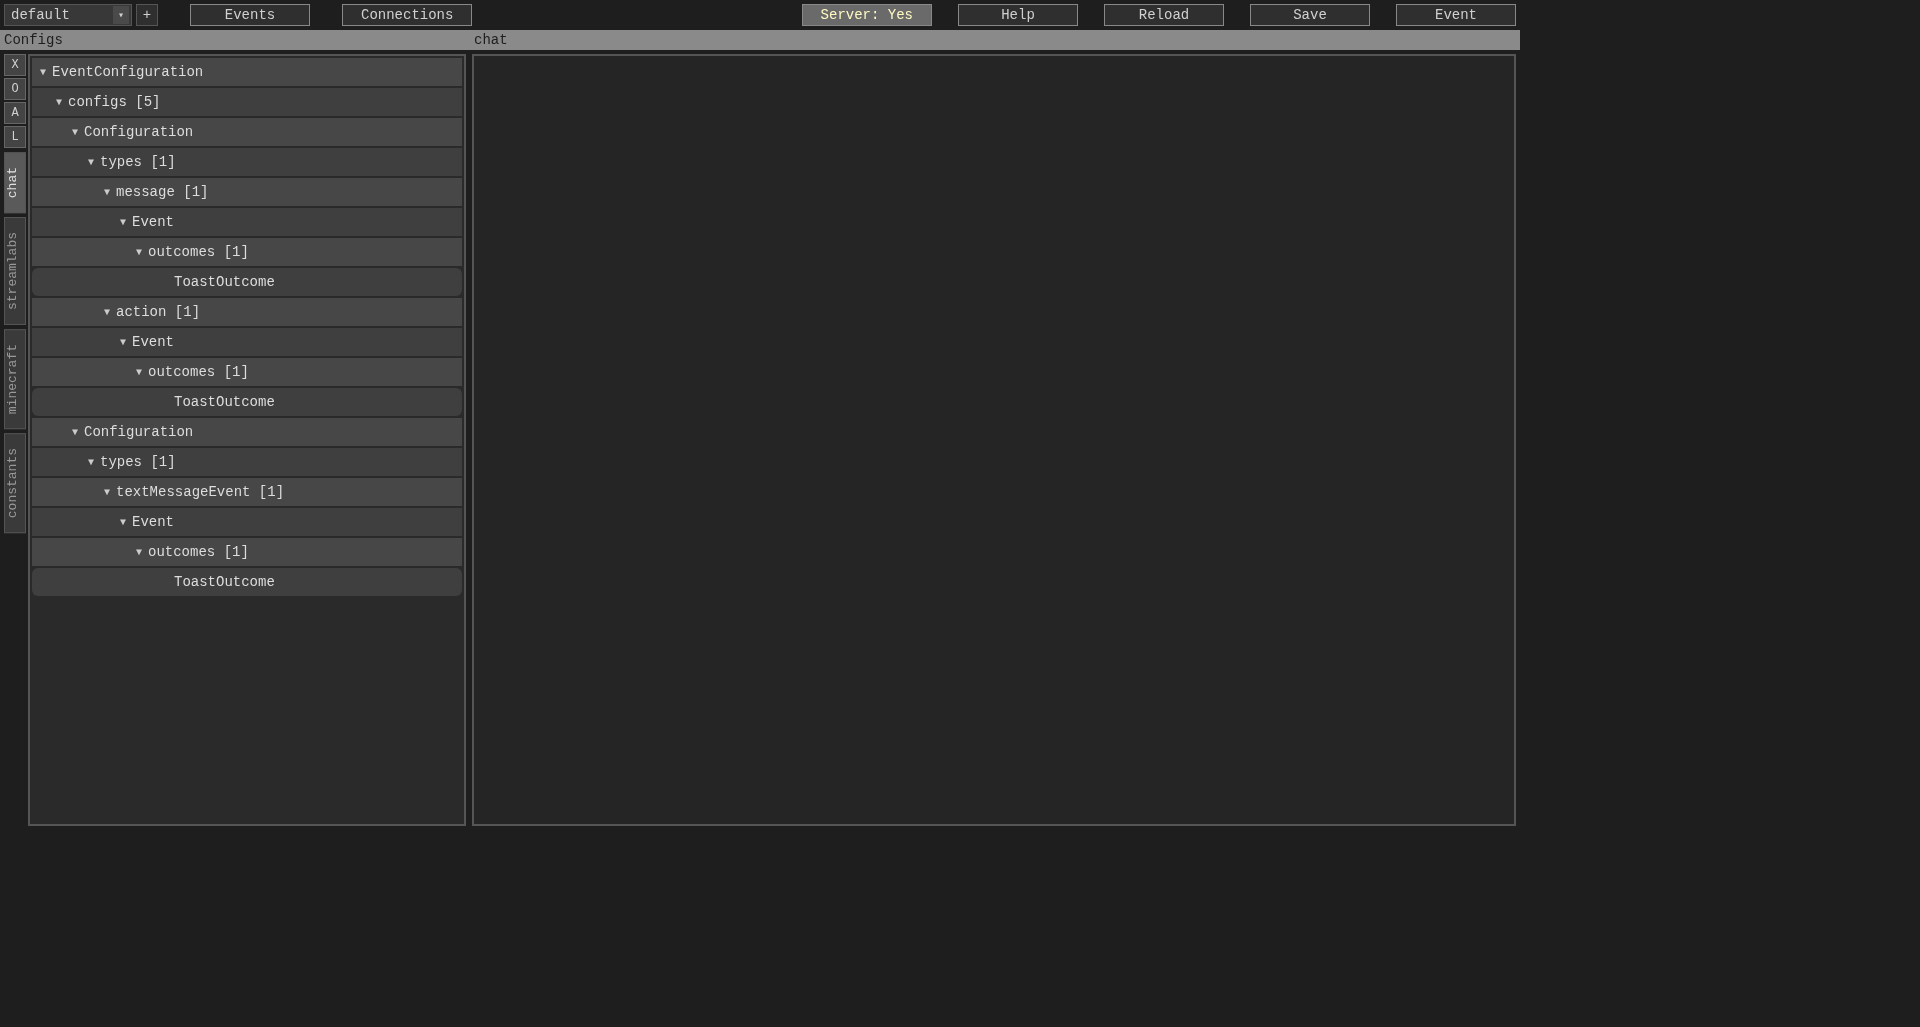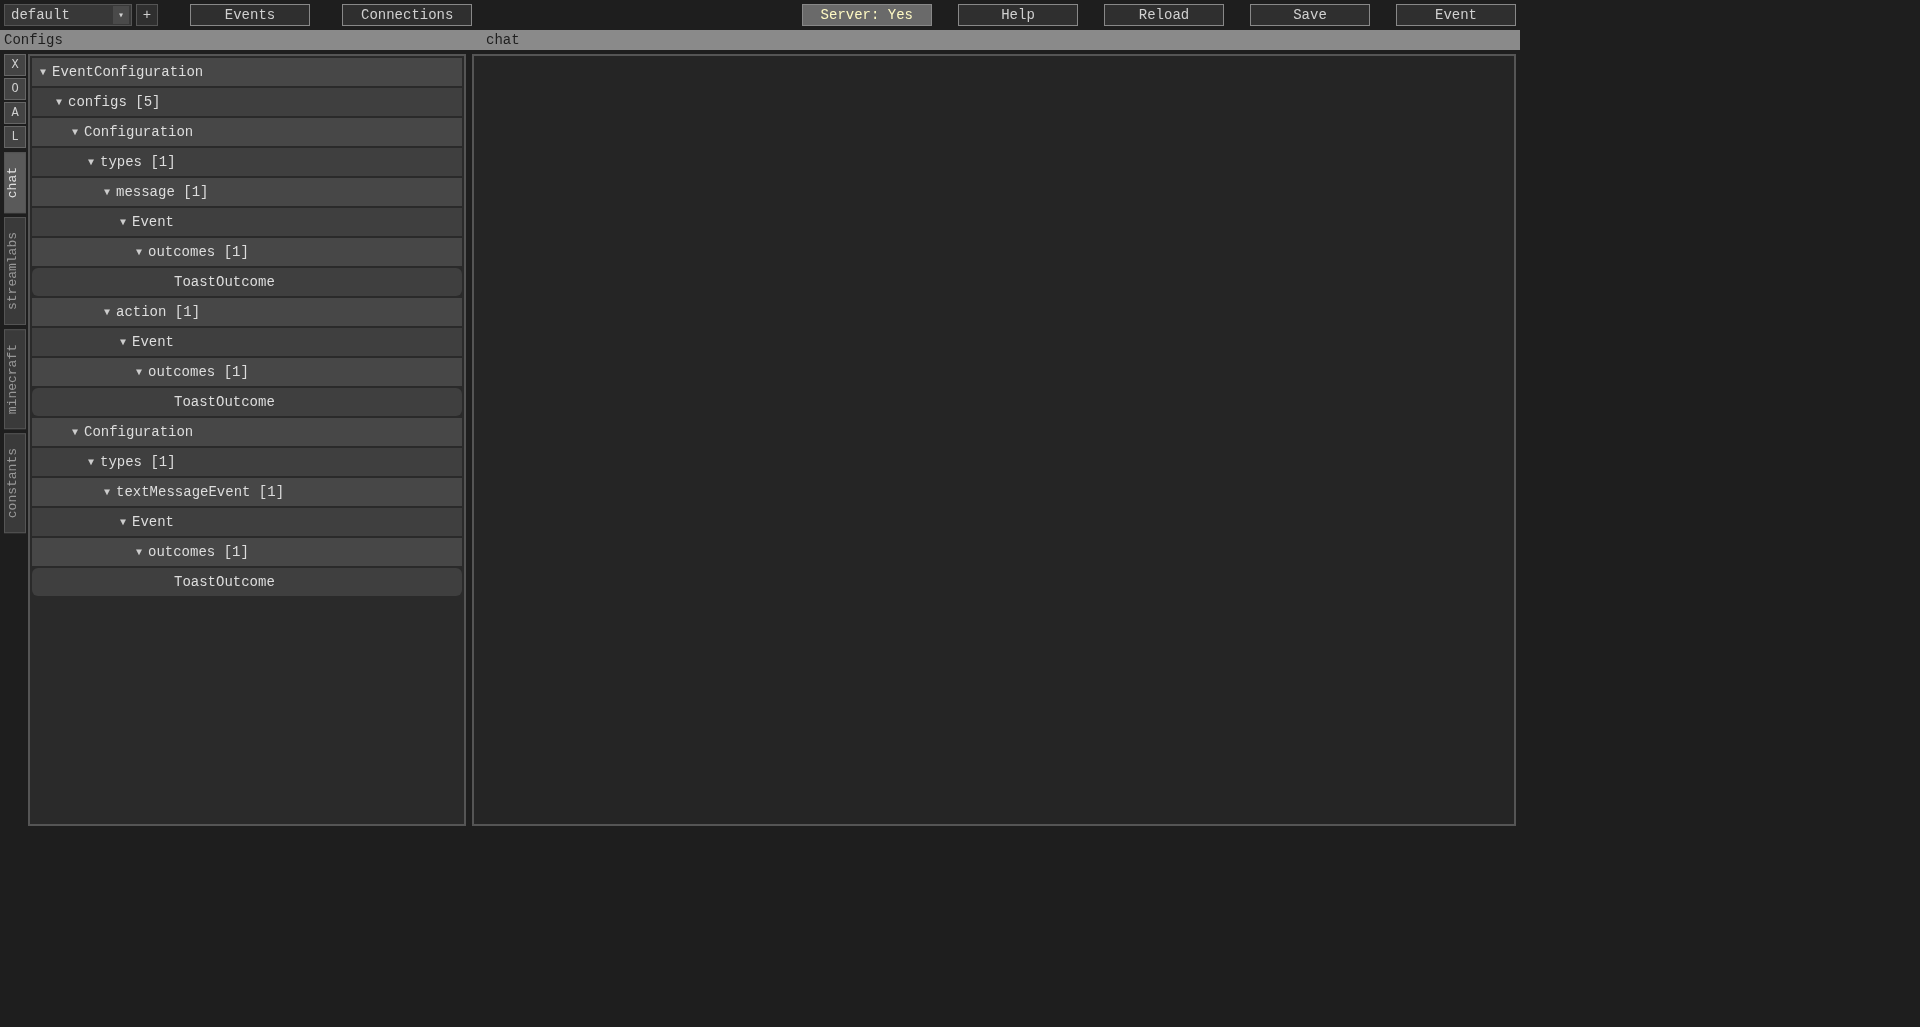--- a/index.html
+++ b/index.html
@@ -77,21 +77,20 @@
   color: #fef9c3;
 }
 .btn-gap { width: 24px; }
 .panel-headers {
   display: flex;
   background: #8a8a8a;
   color: #1e1e1e;
   font-size: 14px;
   height: 20px;
   align-items: center;
-  gap: 12px;
 }
 .ph-left {
   width: 466px;
   padding-left: 4px;
 }
 .ph-right {
   flex: 1;
   padding-left: 8px;
 }
 .main {

